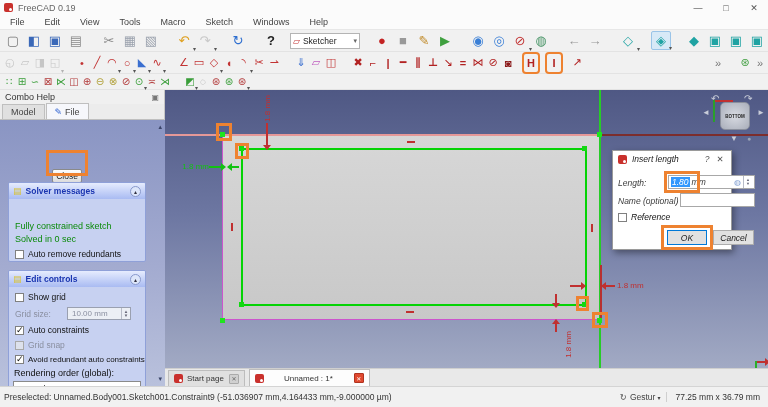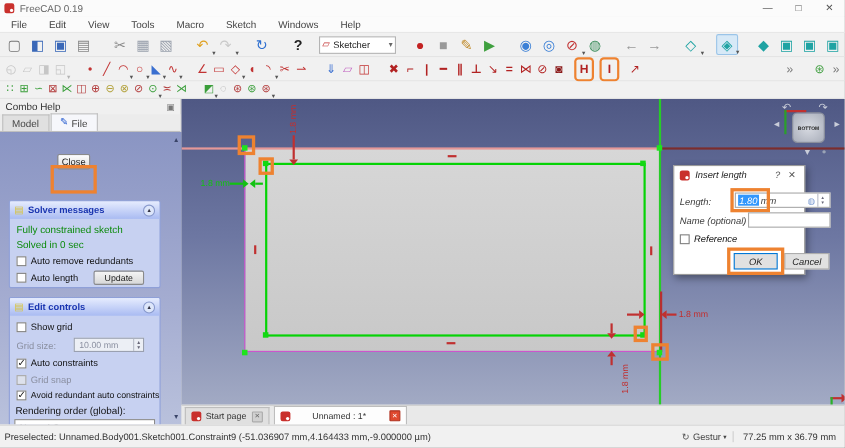--- a/index.html
+++ b/index.html
@@ -37,21 +37,21 @@
   
   #combo{position:absolute;left:0;top:90px;width:165px;height:296px;background:#f0f0f0;border-right:1px solid #c6c6c6;}
   .cv-head{height:14px;display:flex;align-items:center;padding:0 5px;color:#333;}
   .cv-head .fl{margin-left:auto;color:#777;font-size:8px;}
   .cv-tabs{height:16px;display:flex;align-items:flex-end;background:#ececec;border-bottom:1px solid #bfbfbf;padding-left:2px;}
   .cv-tab{height:15px;display:flex;align-items:center;padding:0 8px;background:#e0e0e0;border:1px solid #bfbfbf;border-bottom:none;margin-right:1px;color:#444;}
   .cv-tab.active{background:#f6f7fb;height:16px;}
   .cv-tab .pencil{color:#2a5fd0;margin-right:3px;font-size:9px;}
   .cv-body{position:absolute;left:0;top:30px;width:165px;height:266px;background:linear-gradient(180deg,#8a95c3,#a3abd0 55%,#b9c1dc);overflow:hidden;}
   .scr{position:absolute;right:3px;color:#3a4468;font-size:7px;}
-  .closebtn{position:absolute;left:52px;top:20px;width:30px;height:14px;background:linear-gradient(#fdfdfd,#dcdcdc);border:1px solid #8a8a8a;border-radius:2px;font-size:8.5px;display:flex;align-items:center;justify-content:center;color:#222;}
+  .closebtn{position:absolute;left:52px;top:49px;width:30px;height:14px;background:linear-gradient(#fdfdfd,#dcdcdc);border:1px solid #8a8a8a;border-radius:2px;font-size:8.5px;display:flex;align-items:center;justify-content:center;color:#222;}
   .obox{position:absolute;border:3px solid #ee8230;background:transparent;}
   .tbox{position:absolute;left:8px;width:138px;border:1px solid #8fa0d8;background:#c7d1f1;border-radius:2px;overflow:hidden;}
   .tbox-h{height:16px;display:flex;align-items:center;background:linear-gradient(180deg,#e6ecfe,#a9bbf2);padding:0 4px;}
   .tbox-h .note{color:#d8c33a;font-size:9px;margin-right:4px;}
   .tbox-h .tt{color:#1a35b0;font-weight:700;font-size:8.5px;}
   .tbox-h .col{margin-left:auto;width:11px;height:11px;border:1px solid #8899cc;border-radius:50%;background:#dde6fa;color:#334;font-size:6px;display:flex;align-items:center;justify-content:center;}
   .green{color:#0a8a0a;}
   .cbrow{display:flex;align-items:center;margin:5px 0 0 6px;color:#111;font-size:8.5px;white-space:nowrap;}
   .cb{flex:none;width:9px;height:9px;background:#fff;border:1px solid #808080;margin-right:4px;position:relative;}
   .cb.checked::after{content:"✓";position:absolute;left:0px;top:-2px;font-size:9px;color:#111;}
@@ -243,21 +243,21 @@
 
       <div class="closebtn">Close</div>
       <div class="obox" style="left:46px;top:30px;width:42px;height:26px"></div>
 
       <div class="tbox" style="top:62px;height:80px">
         <div class="tbox-h">
           <span class="note">▤</span>
           <span class="tt">Solver messages</span>
           <span class="col">▴</span>
         </div>
-        <div class="green" style="margin:5px 0 0 6px">Fully constrained sketch</div>
+        <div class="green" style="margin:22px 0 0 6px">Fully constrained sketch</div>
         <div class="green" style="margin:3px 0 0 6px">Solved in 0 sec</div>
         <div class="cbrow">
           <span class="cb"></span>
           <span>Auto remove redundants</span>
         </div>
         <div class="cbrow">
           <span class="cb"></span>
           <span>Auto length</span>
           <span class="updbtn">Update</span>
         </div>

